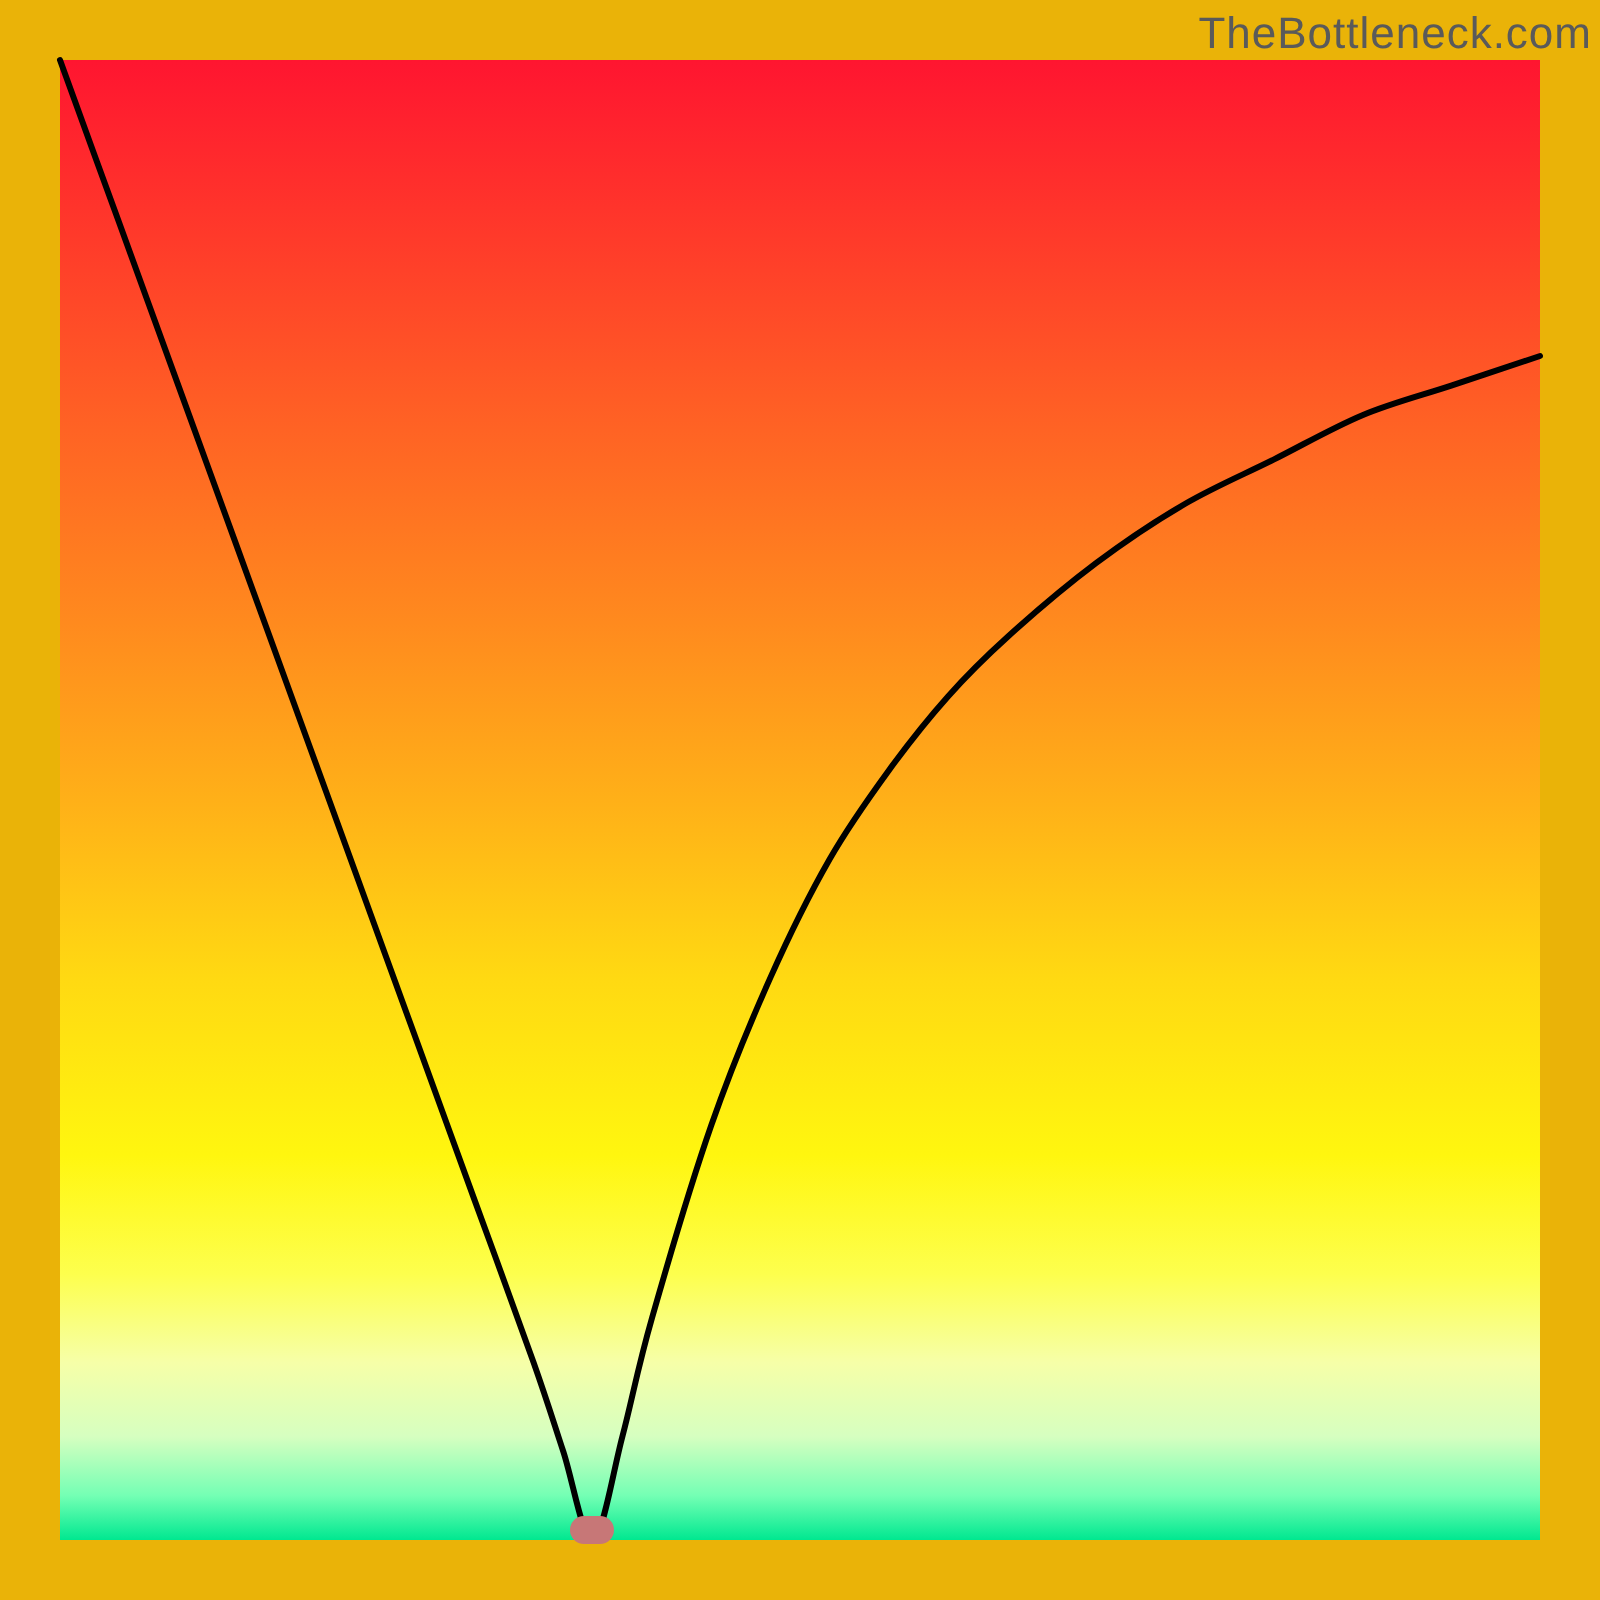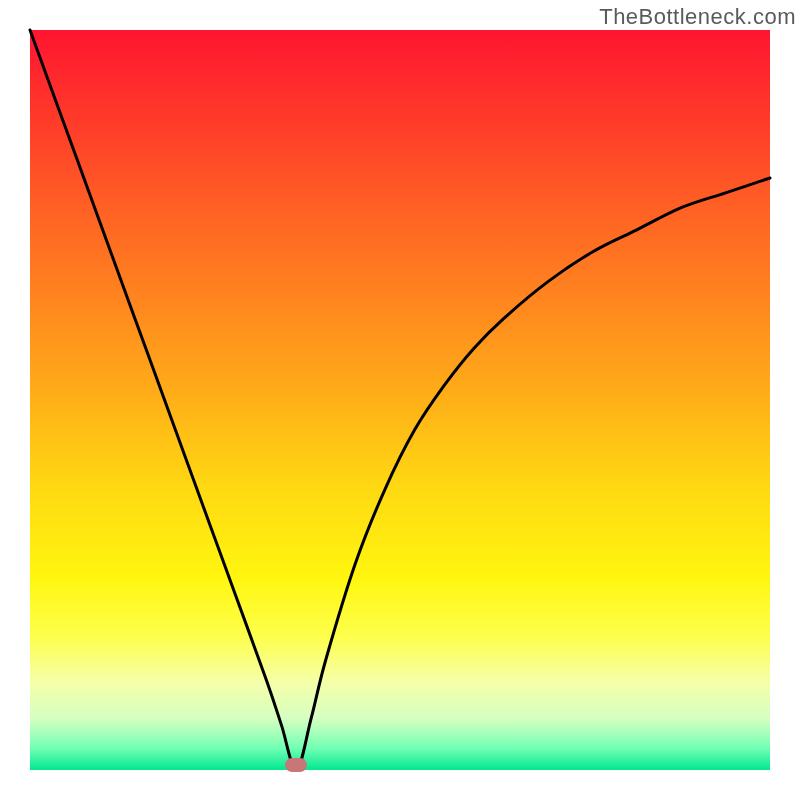--- a/index.html
+++ b/index.html
@@ -1,21 +1,21 @@
 <!DOCTYPE html>
 <html><head>
 <meta charset="utf-8">
 <style>
   * { margin: 0; padding: 0; box-sizing: border-box; }
   html, body { width: 800px; height: 800px; overflow: hidden; background: #000; }
   .frame {
     position: relative;
     width: 800px;
     height: 800px;
-    background: #ffffff;
+    background: #eab308;
   }
   .watermark {
     position: absolute;
     top: 4px;
     right: 4px;
     font-family: Arial, Helvetica, sans-serif;
     font-size: 22px;
     color: #5a5a5a;
     font-weight: 500;
     letter-spacing: 0.5px;

